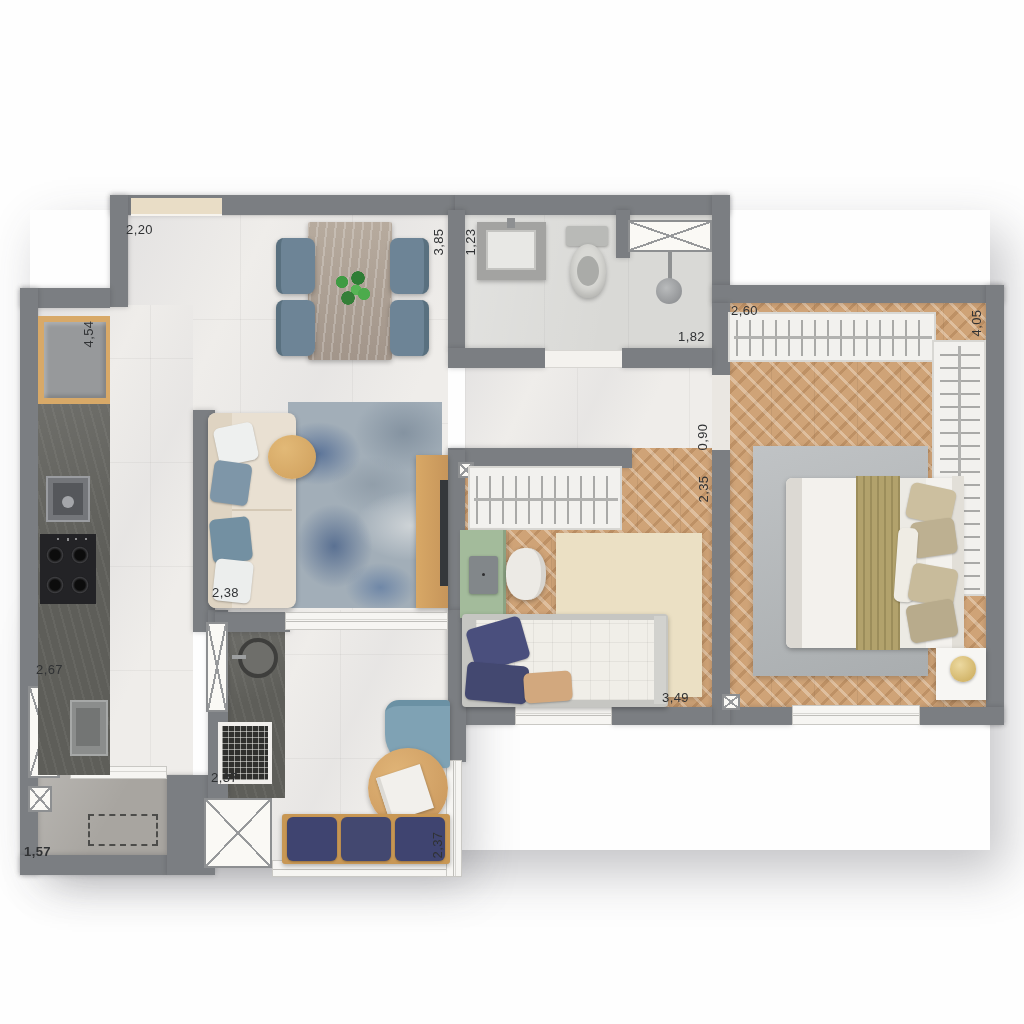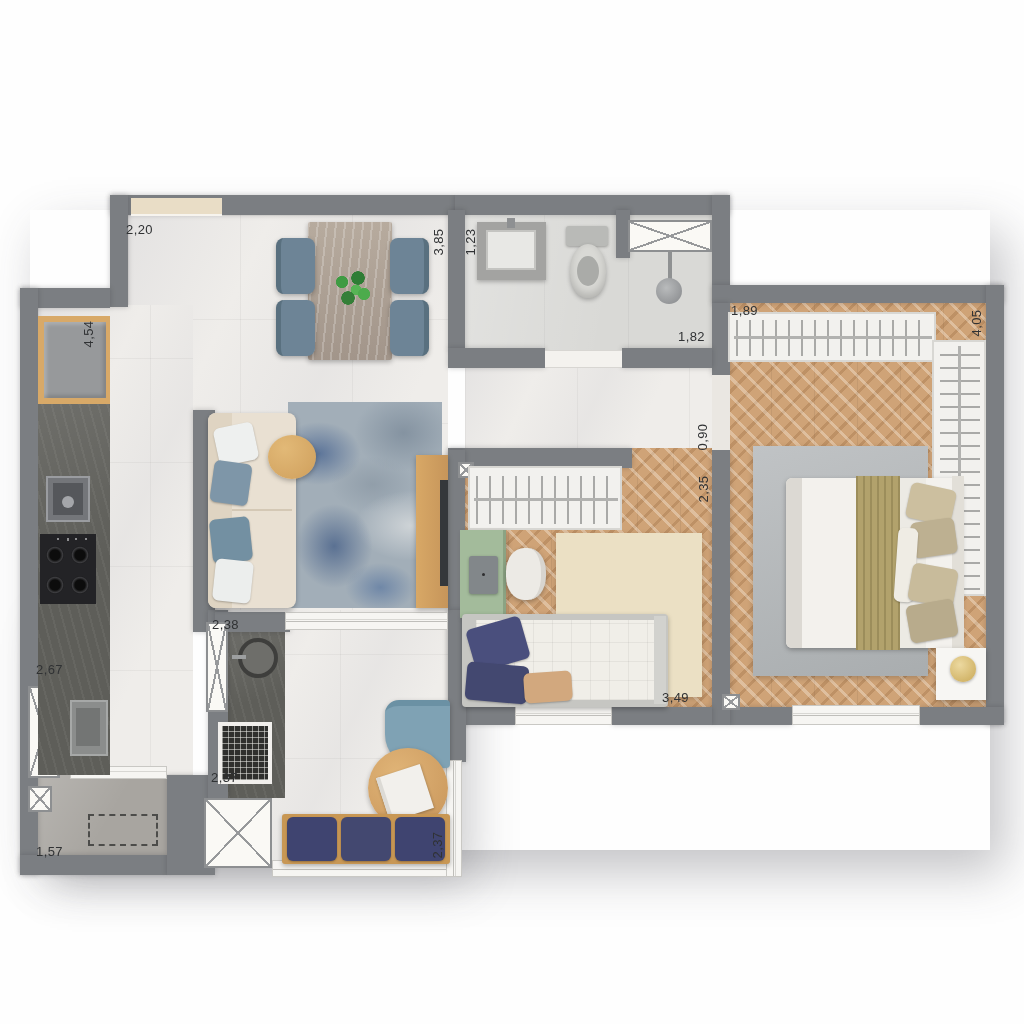--- a/index.html
+++ b/index.html
@@ -232,25 +232,25 @@
   <div class="abs" style="left:382px;top:770px;width:42px;height:46px;background:#f2f0ec;transform:rotate(-18deg);box-shadow:0 1px 3px rgba(0,0,0,.3);border-left:4px solid #dcdad5;"></div>
   <div class="abs" style="left:282px;top:814px;width:168px;height:50px;background:#c89754;border-radius:3px;box-shadow:0 2px 5px rgba(0,0,0,.3);"></div>
   <div class="abs pillow" style="left:287px;top:817px;width:50px;height:44px;background:#3f4470;"></div>
   <div class="abs pillow" style="left:341px;top:817px;width:50px;height:44px;background:#434870;"></div>
   <div class="abs pillow" style="left:395px;top:817px;width:50px;height:44px;background:#3f4470;"></div>
 
   <div class="dim" style="left:126px;top:222px;">2,20</div>
   <div class="dim v" style="left:438px;top:242px;">3,85</div>
   <div class="dim v" style="left:470px;top:242px;">1,23</div>
   <div class="dim" style="left:678px;top:329px;">1,82</div>
-  <div class="dim" style="left:731px;top:303px;">1,89</div>
+  <div class="dim" style="left:731px;top:303px;">2,60</div>
   <div class="dim v" style="left:976px;top:323px;">4,05</div>
   <div class="dim v" style="left:88px;top:334px;">4,54</div>
   <div class="dim v" style="left:702px;top:437px;">0,90</div>
   <div class="dim v" style="left:703px;top:489px;">2,35</div>
-  <div class="dim" style="left:212px;top:617px;">2,38</div>
+  <div class="dim" style="left:212px;top:585px;">2,38</div>
   <div class="dim" style="left:36px;top:662px;">2,67</div>
   <div class="dim" style="left:662px;top:690px;">3,49</div>
-  <div class="dim" style="left:36px;top:844px;">1,57</div>
+  <div class="dim" style="left:24px;top:844px;font-weight:bold;">1,57</div>
   <div class="dim" style="left:211px;top:770px;">2,37</div>
   <div class="dim v" style="left:437px;top:845px;">2,37</div>
 
 </div>
 
 </body></html>

